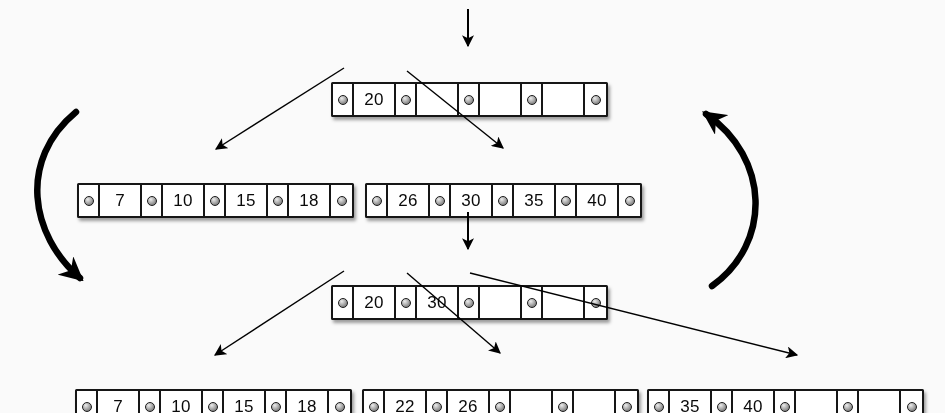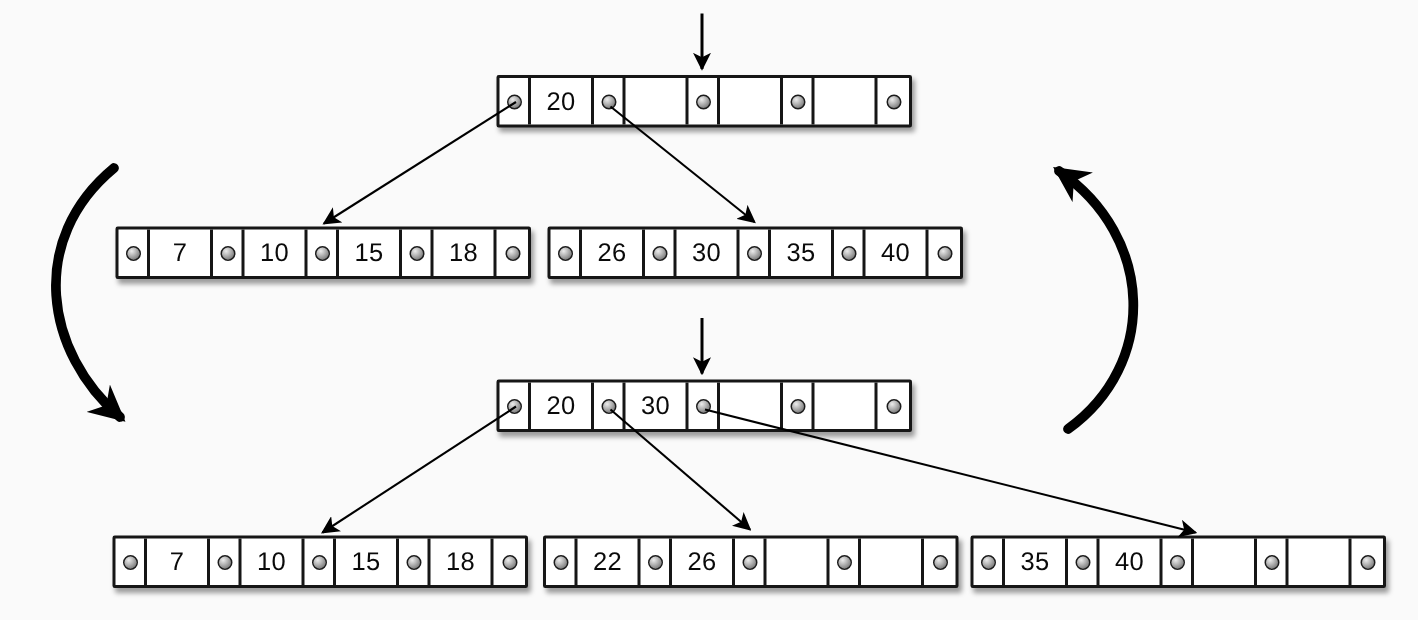--- a/index.html
+++ b/index.html
@@ -6,21 +6,21 @@
   body{
     background:#fafafa;
     font-family:"Liberation Sans", sans-serif;
   }
   .stage{
     position:relative;
     width:945px;height:413px;
     background:#fafafa;
     overflow:hidden;
   }
-  #nodes-layer{position:absolute;inset:0;z-index:2;}
+  #nodes-layer{position:absolute;inset:0;z-index:2;margin-top:32px;}
   #arrows-layer{position:absolute;inset:0;z-index:3;pointer-events:none;}
   .node{
     position:absolute;
     display:flex;
     align-items:stretch;
     background:#ffffff;
     border:2px solid #161616;
     border-radius:1.5px;
     height:31px;
     box-shadow:2px 3px 3.5px rgba(0,0,0,0.38);

